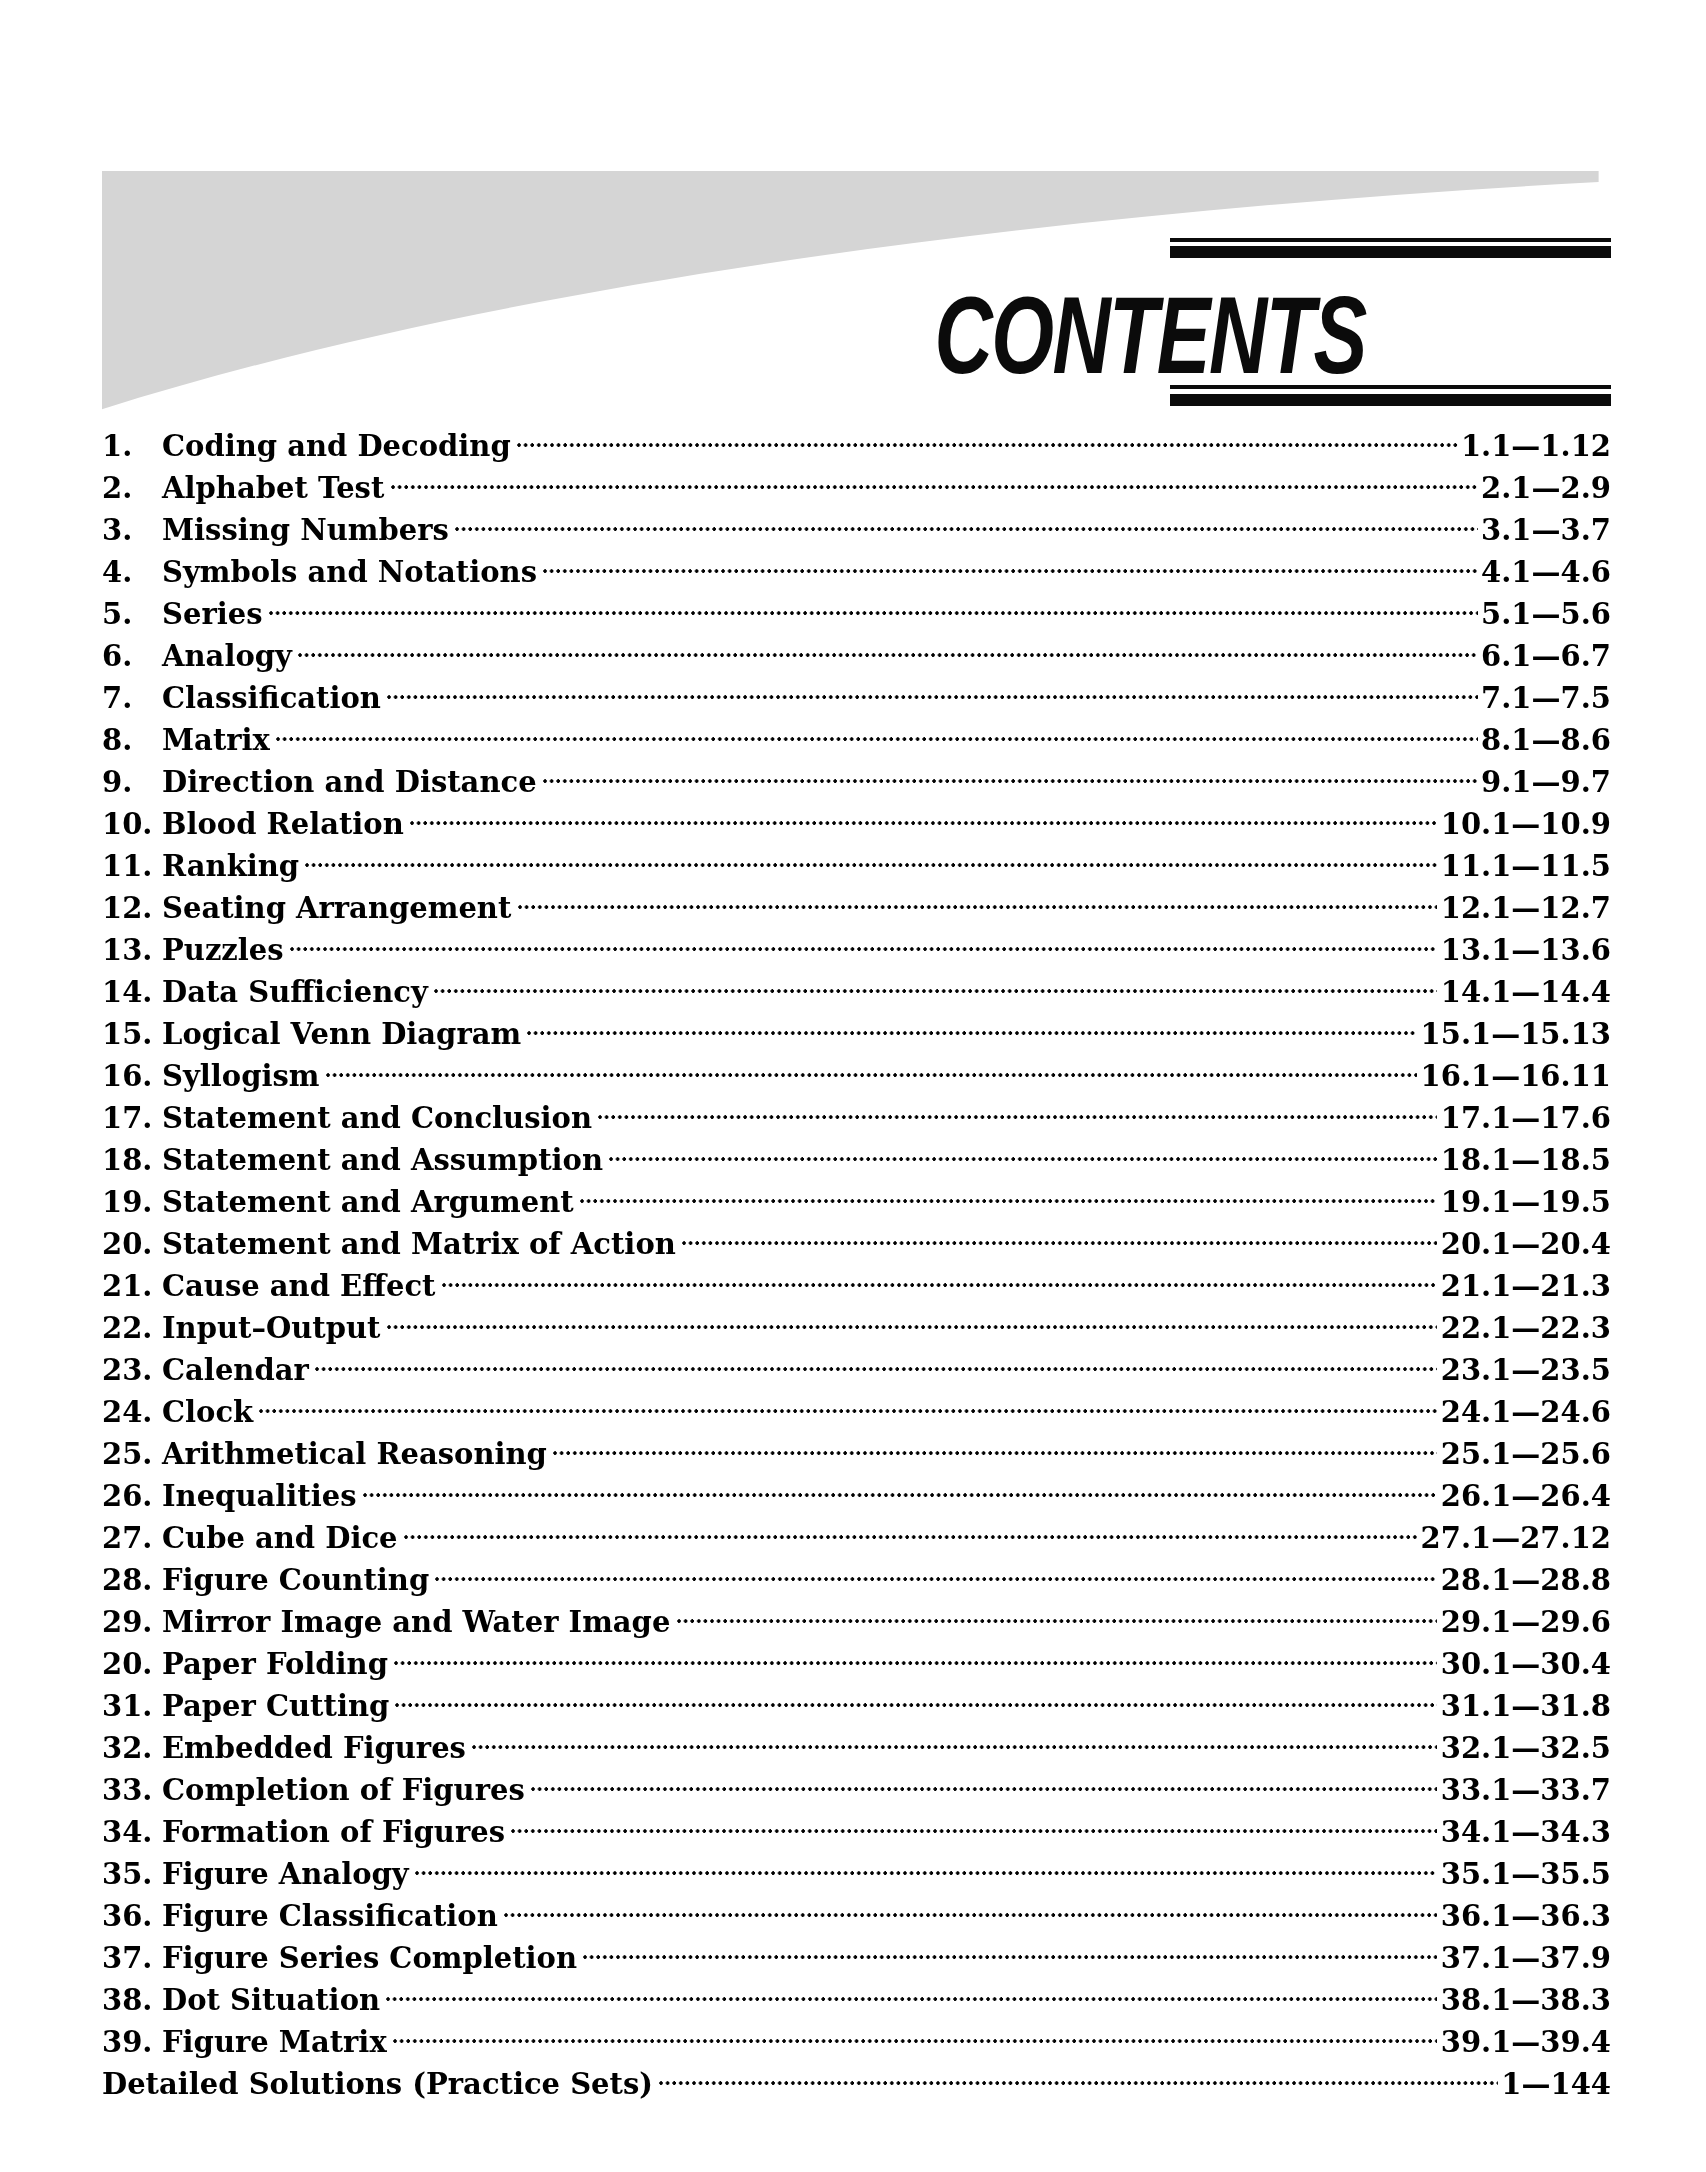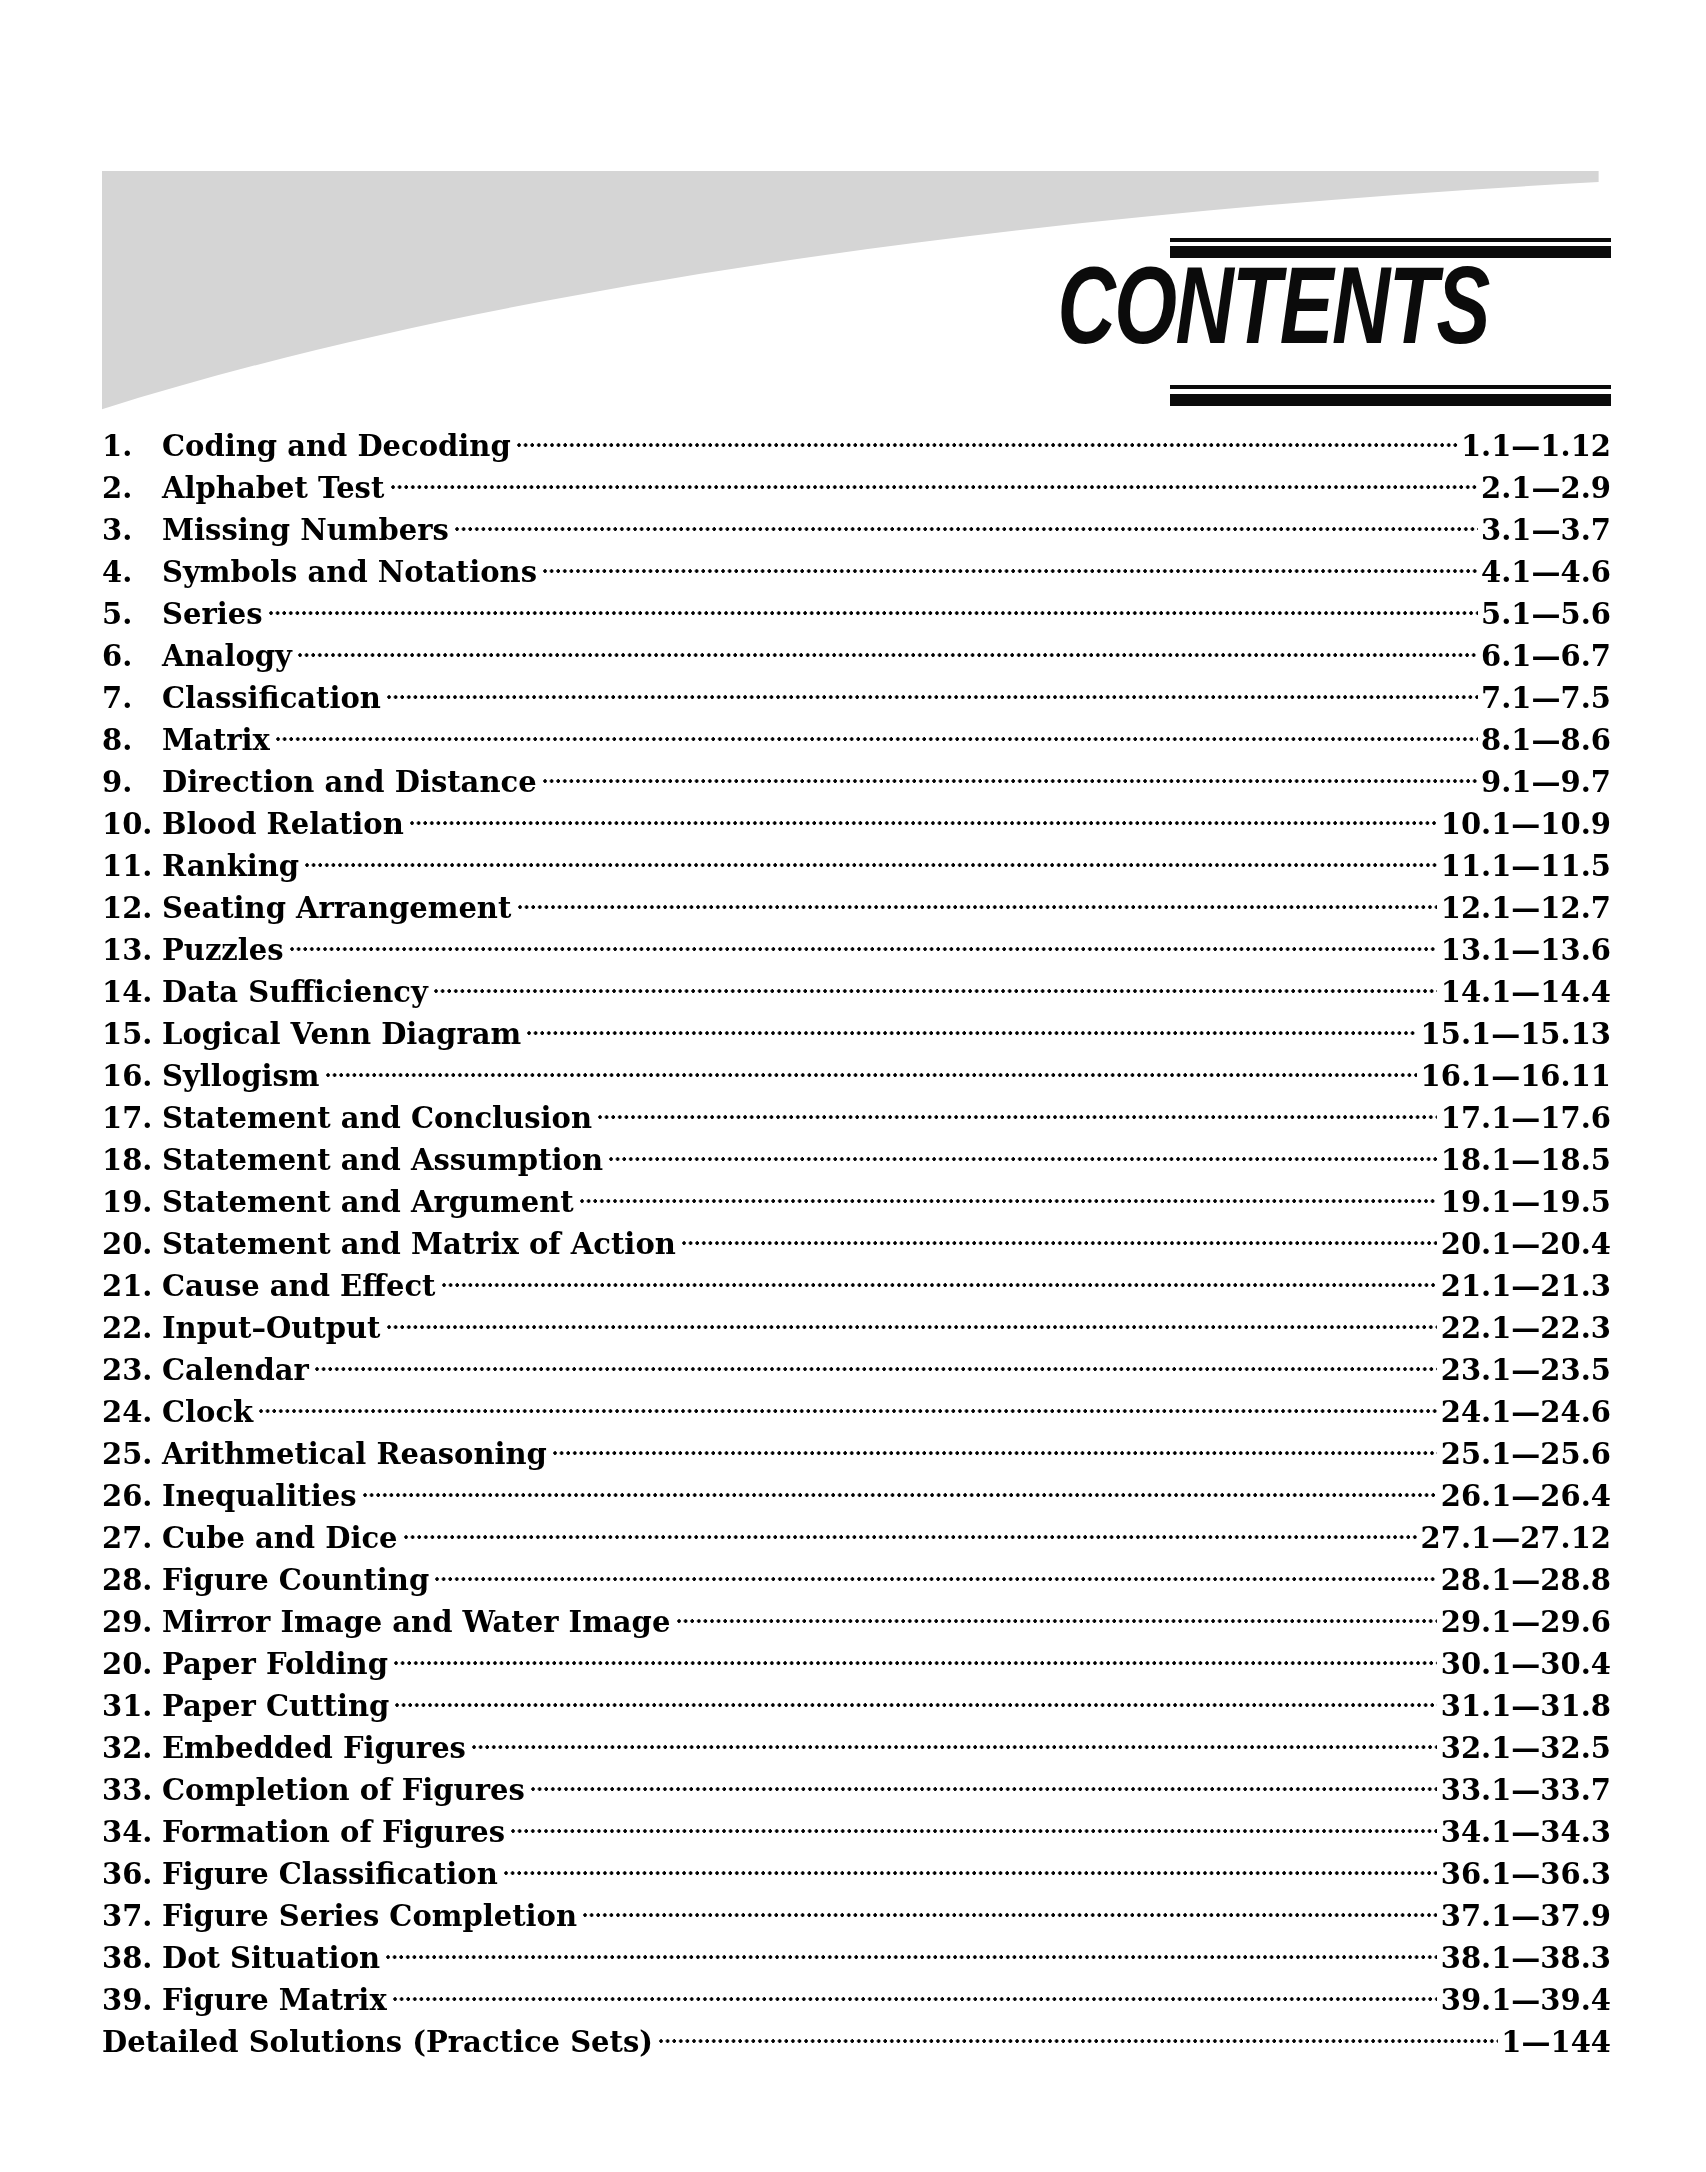--- a/index.html
+++ b/index.html
@@ -30,24 +30,24 @@
     background: #0b0b0b;
   }
   .rule-thin-top  { top: 238px; height: 4.1px;  }
   .rule-thick-top { top: 246px; height: 11.7px; }
   .rule-thin-bot  { top: 385px; height: 4.1px;  }
   .rule-thick-bot { top: 394px; height: 11.7px; }
 
   
   .title-wrap {
     position: absolute;
-    top: 251px;
+    top: 281px;
     left: 783px;
     width: 828px;
-    text-align: center;
+    text-align: left;
     white-space: nowrap;
   }
   .title-wrap .title-text {
     display: inline-block;
     font-family: "Liberation Sans", "DejaVu Sans", sans-serif;
     font-style: italic;
     font-weight: 700;
     font-size: 109px;
     line-height: 1;
     letter-spacing: -2.1px;
@@ -314,20 +314,26 @@
       <span class="leader"></span>
       <span class="pages">33.1—33.7</span>
     </div>
       <div class="row">
       <span class="num">34.</span>
       <span class="title">Formation of Figures</span>
       <span class="leader"></span>
       <span class="pages">34.1—34.3</span>
     </div>
       <div class="row">
+      <span class="num">35.</span>
+      <span class="title">Figure Analogy</span>
+      <span class="leader"></span>
+      <span class="pages">35.1—35.5</span>
+    </div>
+      <div class="row">
       <span class="num">36.</span>
       <span class="title">Figure Classification</span>
       <span class="leader"></span>
       <span class="pages">36.1—36.3</span>
     </div>
       <div class="row">
       <span class="num">37.</span>
       <span class="title">Figure Series Completion</span>
       <span class="leader"></span>
       <span class="pages">37.1—37.9</span>

